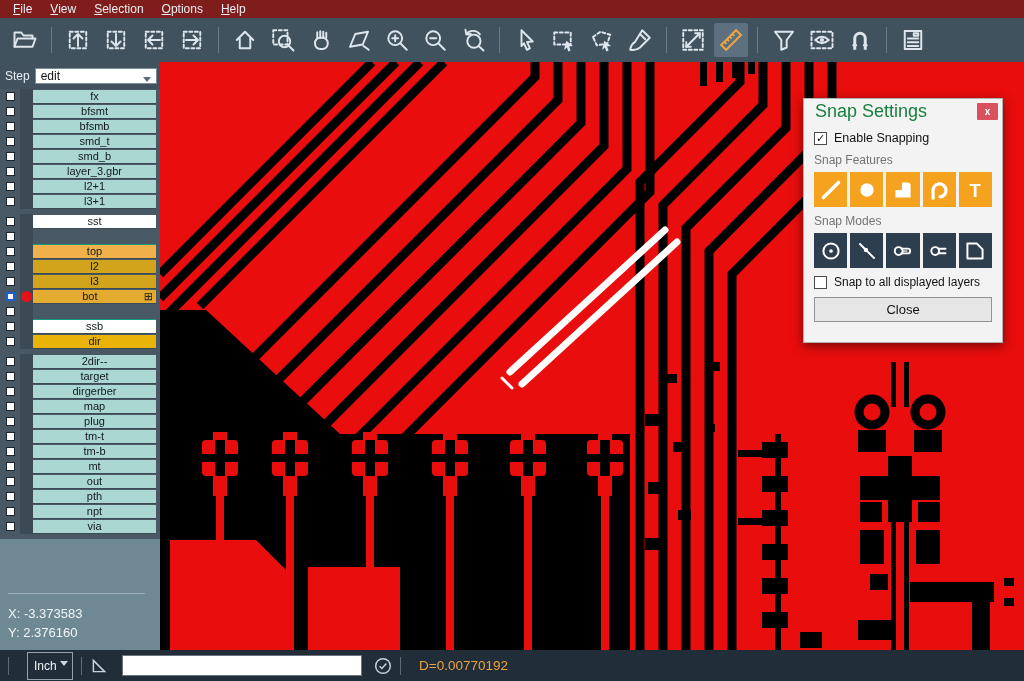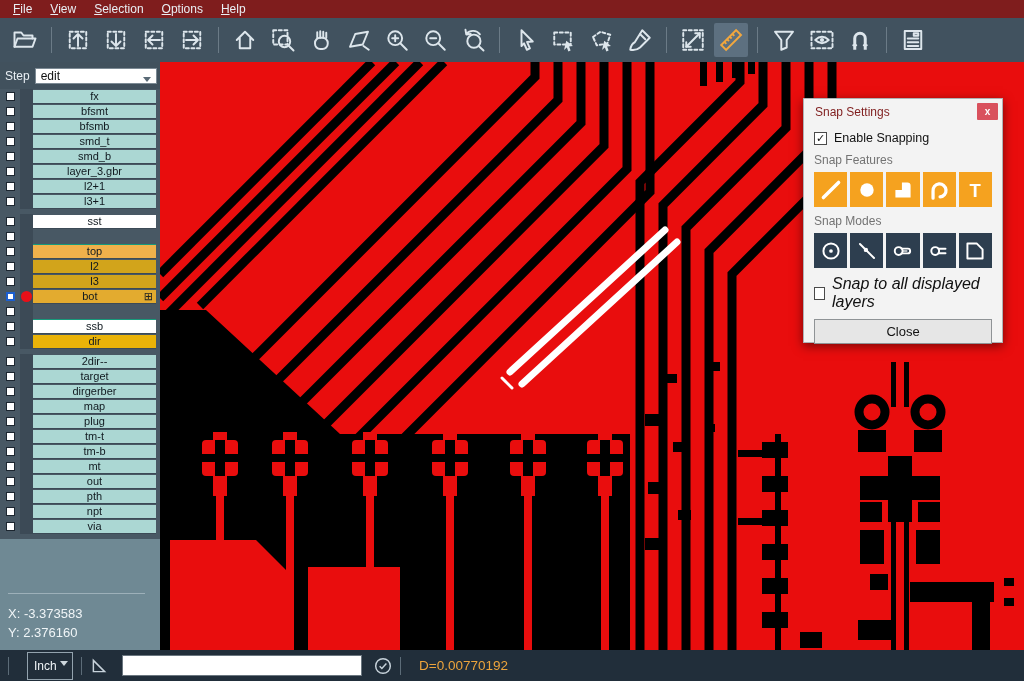--- a/index.html
+++ b/index.html
@@ -50,27 +50,27 @@
   .side-sep { height:1px; background:#9db0b9; margin:0 8px 10px 0; }
   .coord { color:#f0f5f7; font-size:13px; line-height:19px; }
 
   
   .canvas-wrap { position:relative; flex:1; background:#000; }
   .canvas-wrap svg.pcb { position:absolute; inset:0; width:100%; height:100%; }
 
   
   .dialog { position:absolute; left:643px; top:36px; width:200px; height:245px; background:#f3f3f3; border:1px solid #aeb2b6; box-shadow:0 3px 10px rgba(0,0,0,.5); }
   .dlg-title { height:25px; display:flex; align-items:center; padding:0 4px 0 11px; }
-  .dlg-title-text { flex:1; font-size:12px; color:#7f1d1d; }
+  .dlg-title-text { flex:1; font-size:18px; color:#15803d; }
   .dlg-close { width:21px; height:17px; background:#d9515d; color:#fff; font-size:10px; font-weight:bold; display:flex; align-items:center; justify-content:center; border-radius:1px; }
   .dlg-body { padding:7px 10px 0 10px; }
   .chk-row { display:flex; align-items:center; margin-bottom:8px; }
   .chk { width:13px; height:13px; background:#fff; border:1px solid #4a4a4a; margin-right:7px; font-size:11px; line-height:11px; text-align:center; color:#111; }
   .chk-label { font-size:12.5px; color:#111; }
-  .chk-row.small .chk-label { font-size:16px;font-style:italic; }
+  .chk-row.small .chk-label { font-size:12px; }
   .sec-label { font-size:12px; color:#737373; margin:2px 0 5px 0; }
   .btn-row { display:flex; gap:3px; margin-bottom:7px; }
   .sq-btn { width:35px; height:35px; display:flex; align-items:center; justify-content:center; }
   .sq-btn.orange { background:#f5a21f; }
   .sq-btn.navy { background:#2d3e4f; }
   .sq-btn svg { width:26px; height:26px; }
   .close-btn { margin:3px 0 0 0; width:100%; height:25px; background:#e6e6e6; border:1px solid #8f9396; font-size:13px; color:#111; display:flex; align-items:center; justify-content:center; }
 
   
   .statusbar { position:absolute; left:0; right:0; bottom:0; height:31px; background:#212e3a; display:flex; align-items:center; }

